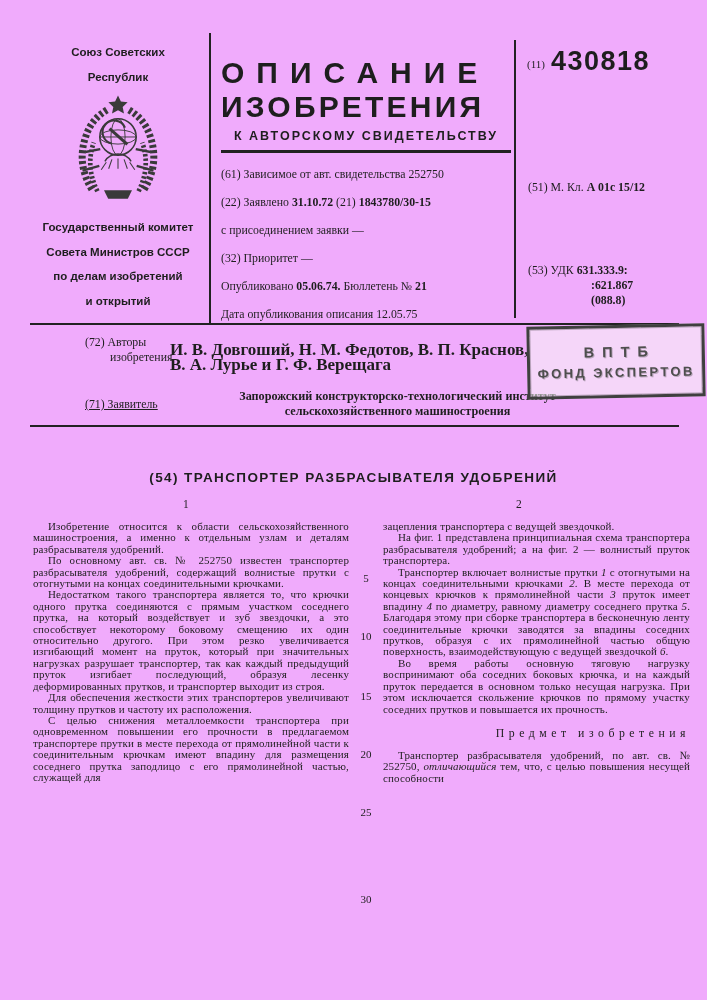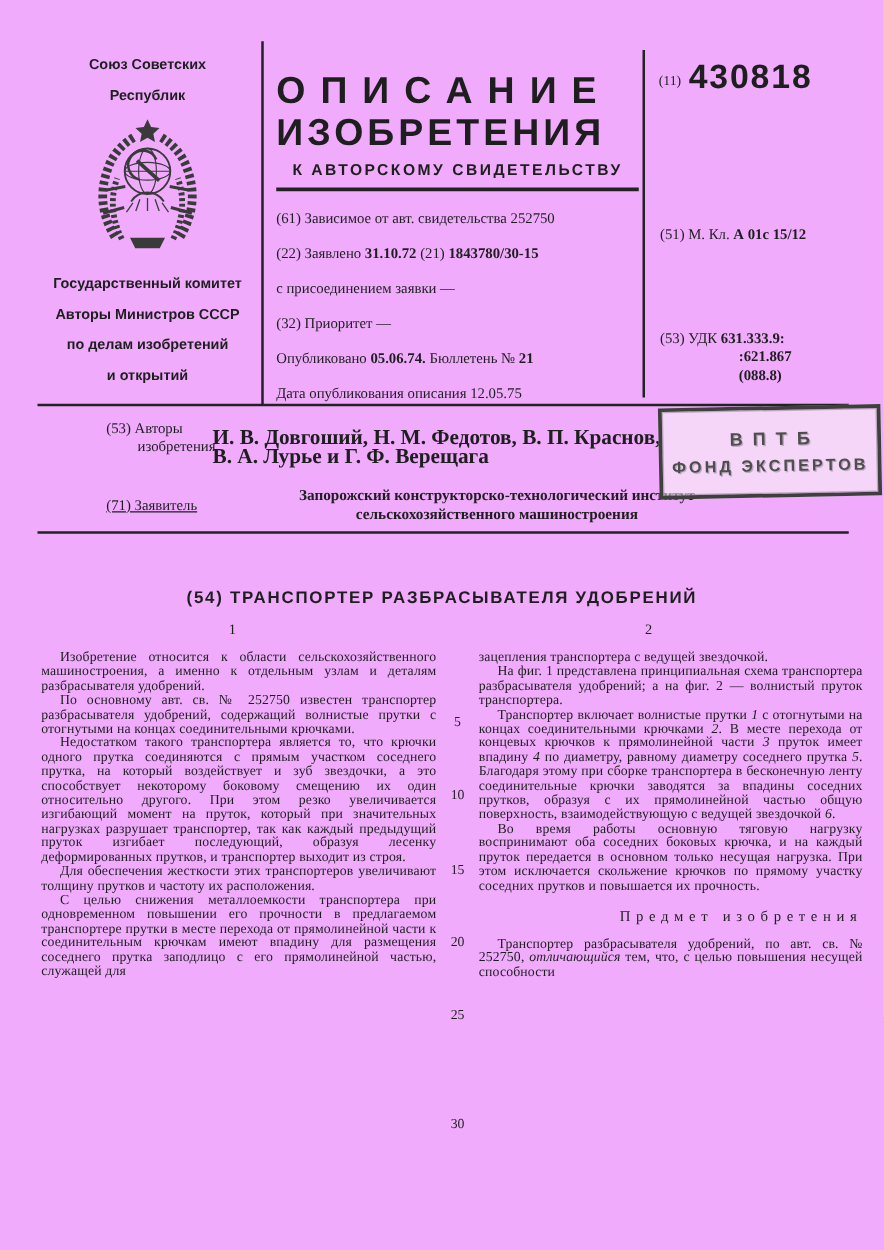--- a/index.html
+++ b/index.html
@@ -99,21 +99,21 @@
             <path d="M37.5 73 L32 81"></path>
               <path d="M62.5 73 L68 81"></path>
           </g>
           <path d="M35 103 h30 l-4.5 9 h-21 z" fill="#3a3a3a" stroke="none"></path>
         </g>
         <path d="M50 1.5 l3.1 6.6 7.2 .8 -5.3 5 1.4 7.1 -6.4 -3.6 -6.4 3.6 1.4 -7.1 -5.3 -5 7.2 -.8 z" fill="#3a3a3a"></path>
       </svg>
     </div>
     <div class="committee">
       <div class="committee-line">Государственный комитет</div>
-      <div class="committee-line">Авторы Министров СССР</div>
+      <div class="committee-line">Совета Министров СССР</div>
       <div class="committee-line">по делам изобретений</div>
       <div class="committee-line">и открытий</div>
     </div>
   </div>
 
   <div class="vrule-left"></div>
   <div class="vrule-right"></div>
 
   <div class="head-main">
     <div class="doc-type-1">ОПИСАНИЕ</div>
@@ -136,21 +136,21 @@
   <div class="udc">
     <div><span>(53) УДК </span><span style="font-weight: bold;">631.333.9:</span></div>
     <div class="cont"><span style="font-weight: bold;">:621.867</span></div>
     <div class="cont"><span style="font-weight: bold;">(088.8)</span></div>
   </div>
 
   <div class="hrule-parties"></div>
 
   <div class="parties">
     <div class="authors-label">
-      <div>(53) Авторы</div>
+      <div>(72) Авторы</div>
       <div class="l2">изобретения</div>
     </div>
     <div class="authors-names">
       <div>И. В. Довгоший, Н. М. Федотов, В. П. Краснов,</div>
       <div>В. А. Лурье и Г. Ф. Верещага</div>
     </div>
     <div class="applicant-label">(71) Заявитель</div>
     <div class="applicant-name">
       <div>Запорожский конструкторско-технологический институт</div>
       <div>сельскохозяйственного машиностроения</div>

